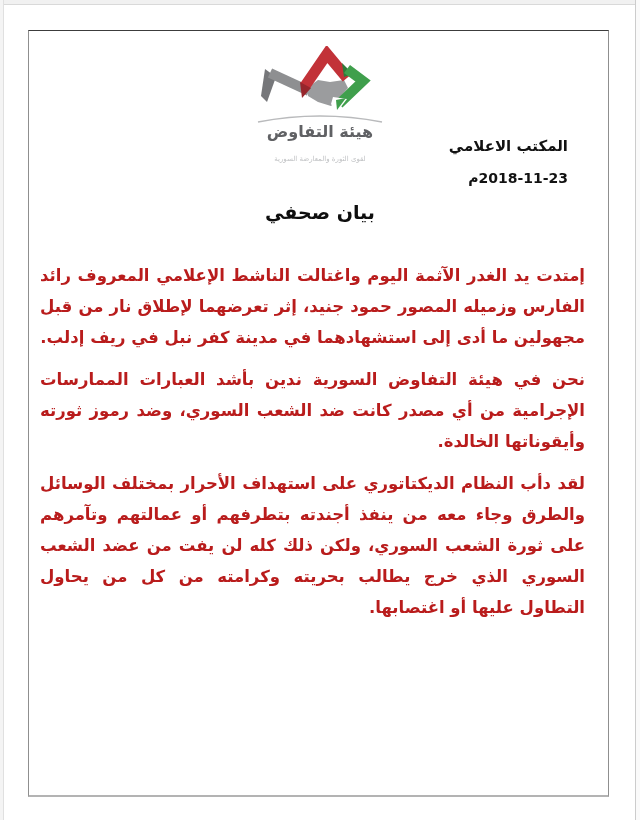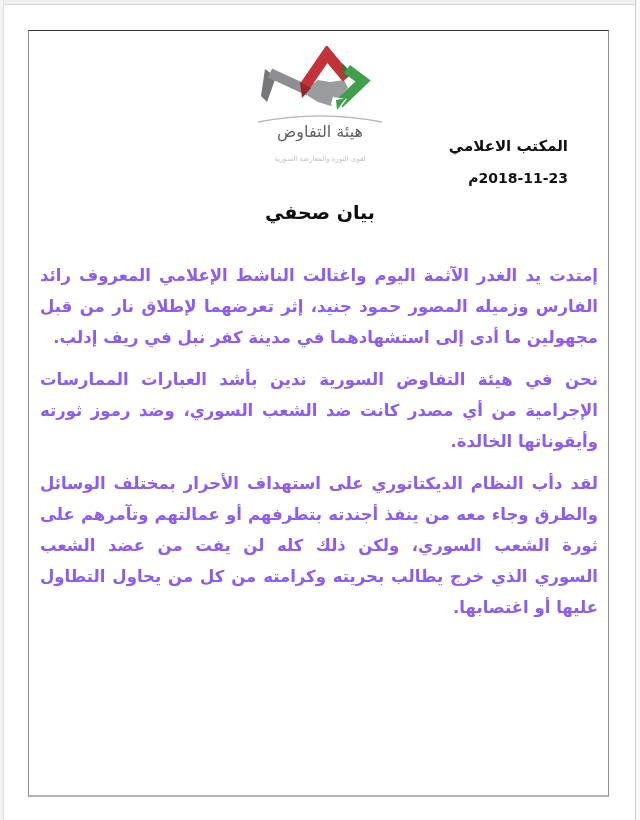--- a/index.html
+++ b/index.html
@@ -48,21 +48,21 @@
   .logo {
     position: absolute;
     left: 0; top: 46px;
     width: 640px;
     text-align: center;
   }
   .logo svg { display: block; margin: 0 auto; }
   .logo-title {
     margin-top: -3px;
     font-size: 16px;
-    font-weight: normal;
+    font-weight: bold;
     color: #606164;
     direction: rtl;
     line-height: 18px;
   }
   .logo-subtitle {
     margin-top: 14px;
     font-size: 7px;
     color: #c0c2c4;
     direction: rtl;
     line-height: 9px;
@@ -94,26 +94,26 @@
     text-align: center;
     direction: rtl;
     font-size: 19px;
     font-weight: bold;
     color: #0e0e0e;
   }
   .body-text {
     position: absolute;
     top: 260px;
     left: 40px;
-    right: 42px;
+    right: 55px;
     direction: rtl;
     text-align: justify;
     font-size: 16.5px;
     font-weight: 700;
-    color: #8b5cf6;
+    color: #b91c1c;
     line-height: 31px;
   }
   .body-text p {
     margin: 0 0 11px 0;
   }
 </style>
 </head>
 <body>
 
 <div class="page">

